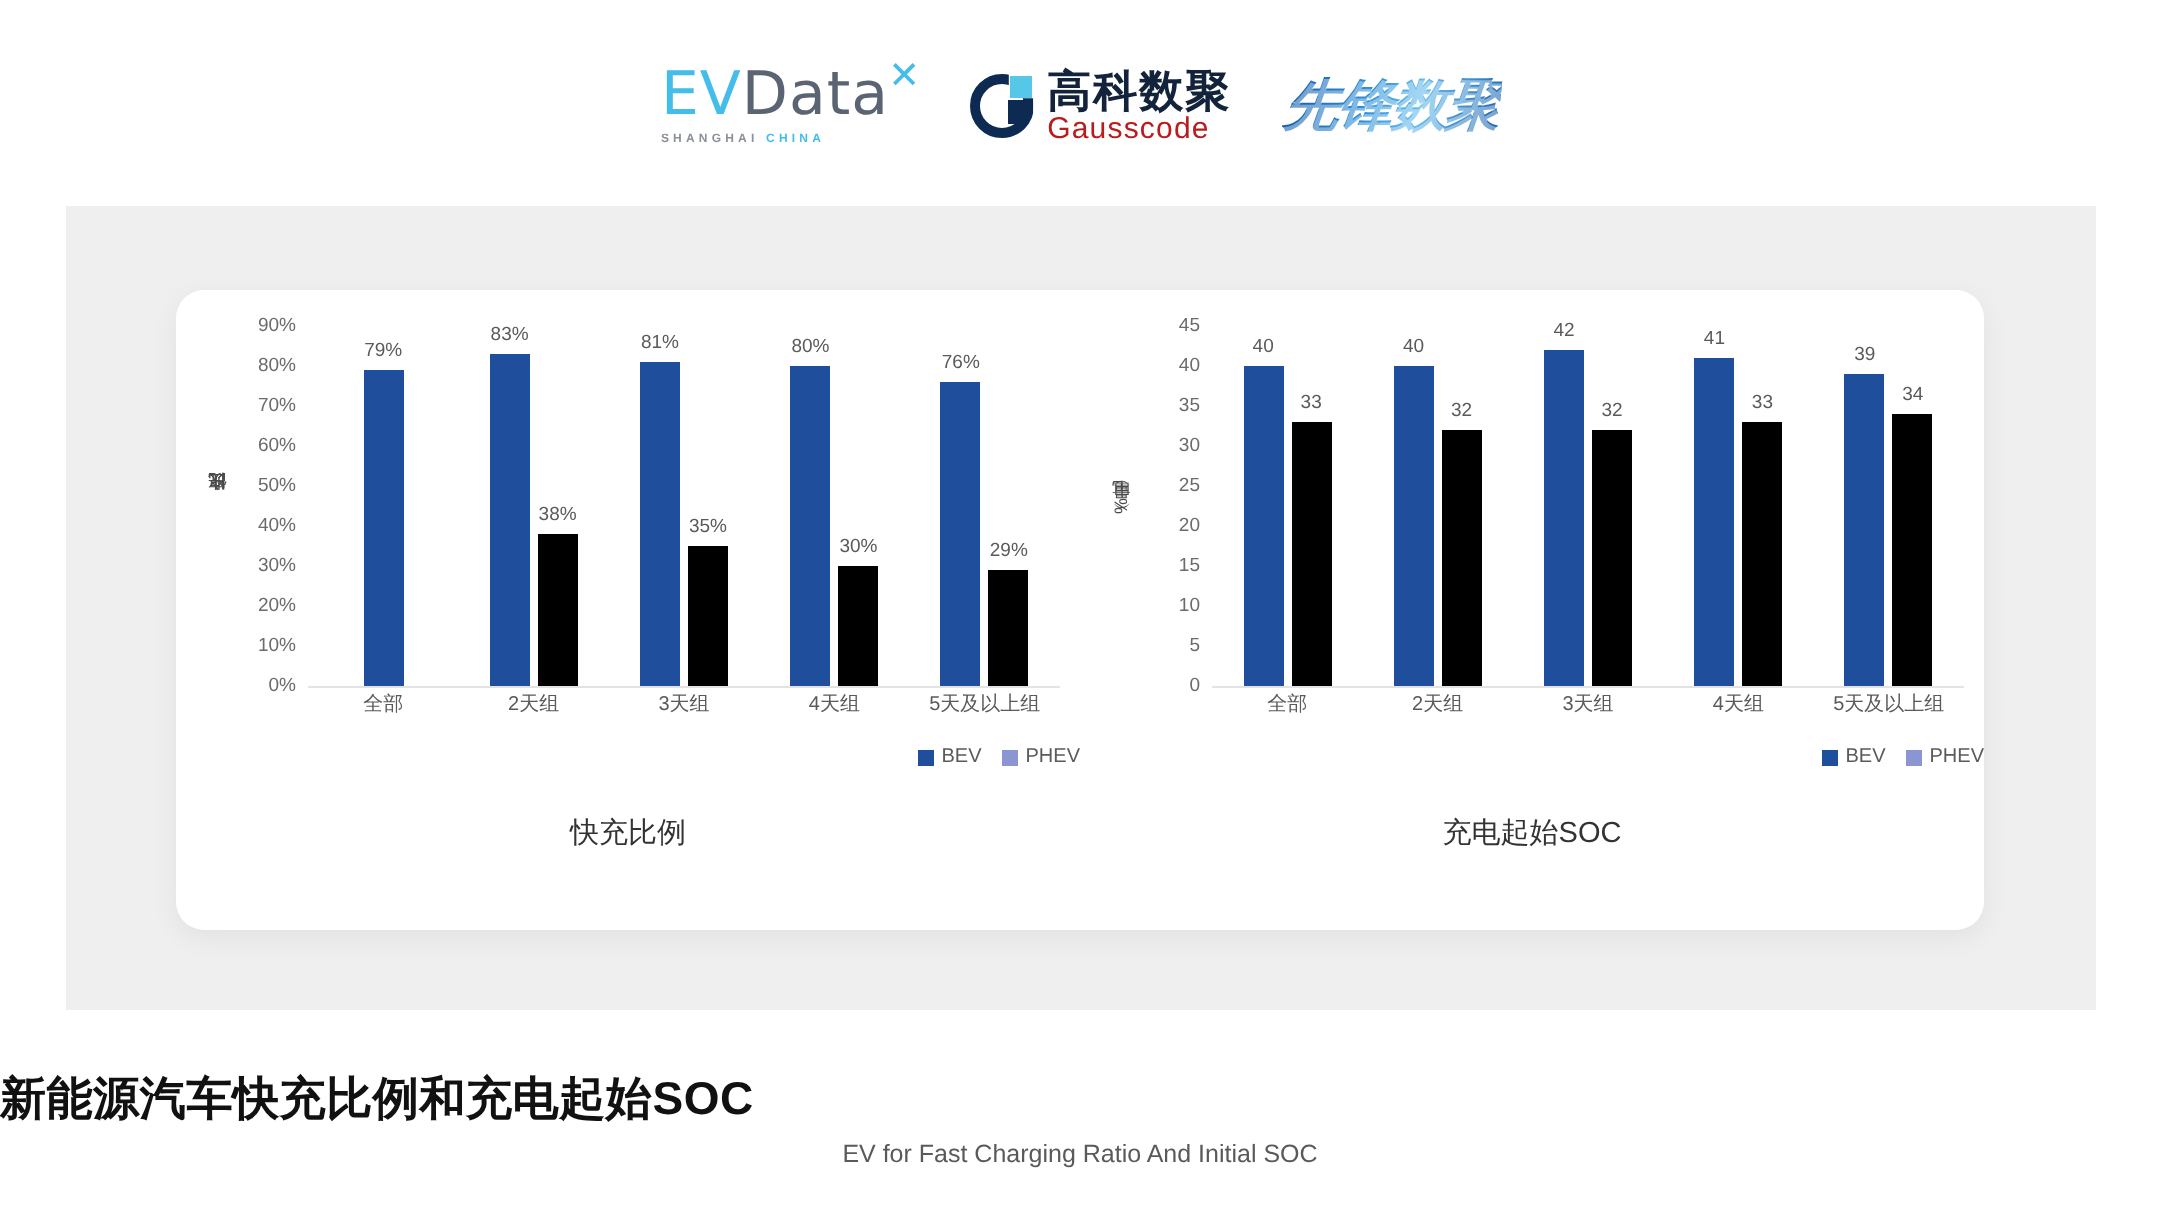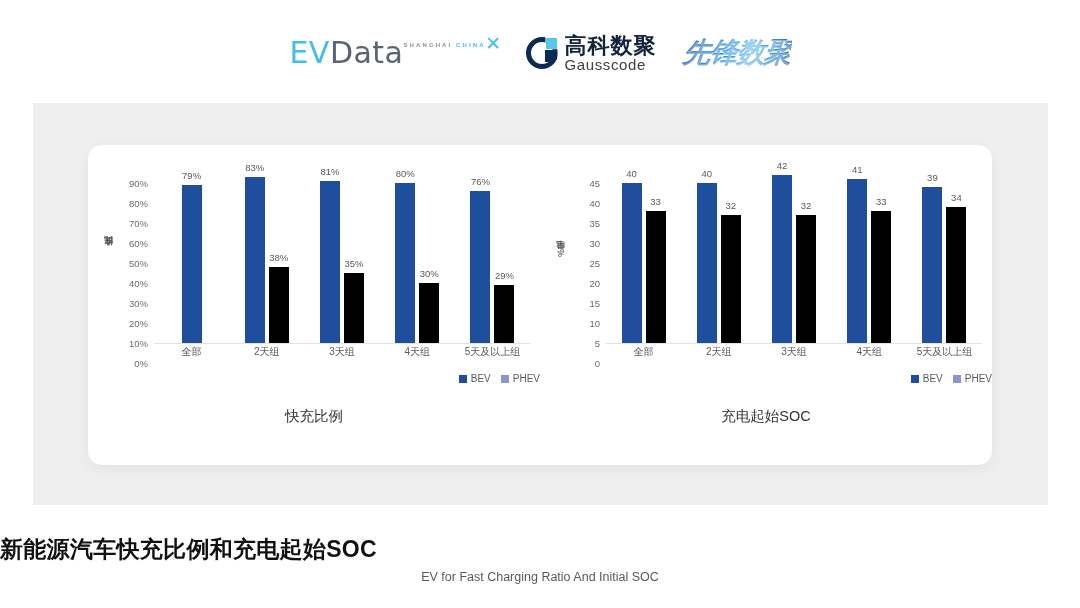--- a/index.html
+++ b/index.html
@@ -24,21 +24,21 @@
     height: 62px;
     display: flex;
     justify-content: center;
     align-items: center;
     gap: 26px;
   }
 
   
   .logo-evdata {
     display: flex;
-    flex-direction: row;
+    flex-direction: column;
     align-items: flex-start;
     position: relative;
     padding-right: 14px;
   }
   .evdata-word {
     font-family: "DejaVu Sans", sans-serif;
     font-size: 30px;
     letter-spacing: 0.5px;
     line-height: 1;
     font-weight: 400;
@@ -100,21 +100,21 @@
   }
   .gauss-text { display: flex; flex-direction: column; line-height: 1; }
   .gauss-cn {
     font-size: 22px;
     font-weight: 700;
     color: #13233c;
     letter-spacing: 1px;
   }
   .gauss-en {
     font-size: 15px;
-    color: #404040;
+    color: #b91c1c;
     letter-spacing: 0.6px;
     margin-top: 0;
   }
 
   
   .logo-xf {
     font-size: 28px;
     font-weight: 700;
     font-style: italic;
     letter-spacing: -1px;
@@ -185,21 +185,20 @@
     writing-mode: vertical-rl;
     transform: rotate(180deg);
     white-space: nowrap;
   }
   .ticks {
     position: absolute;
     left: 22px;
     top: 0;
     width: 42px;
     height: 180px;
-    margin-top: 20px;
   }
   .tick {
     position: absolute;
     right: 4px;
     font-size: 9.5px;
     color: #6b6b6b;
     transform: translateY(-50%);
     white-space: nowrap;
   }
   .bars-zone {

